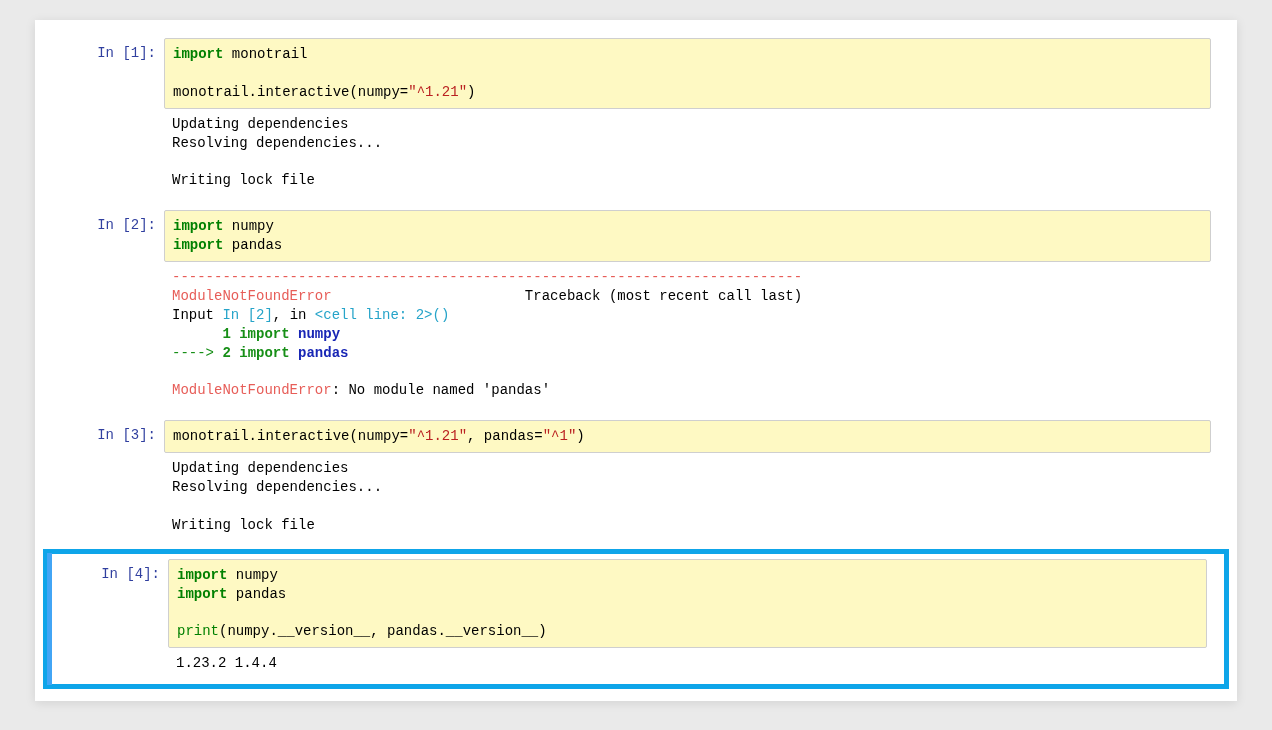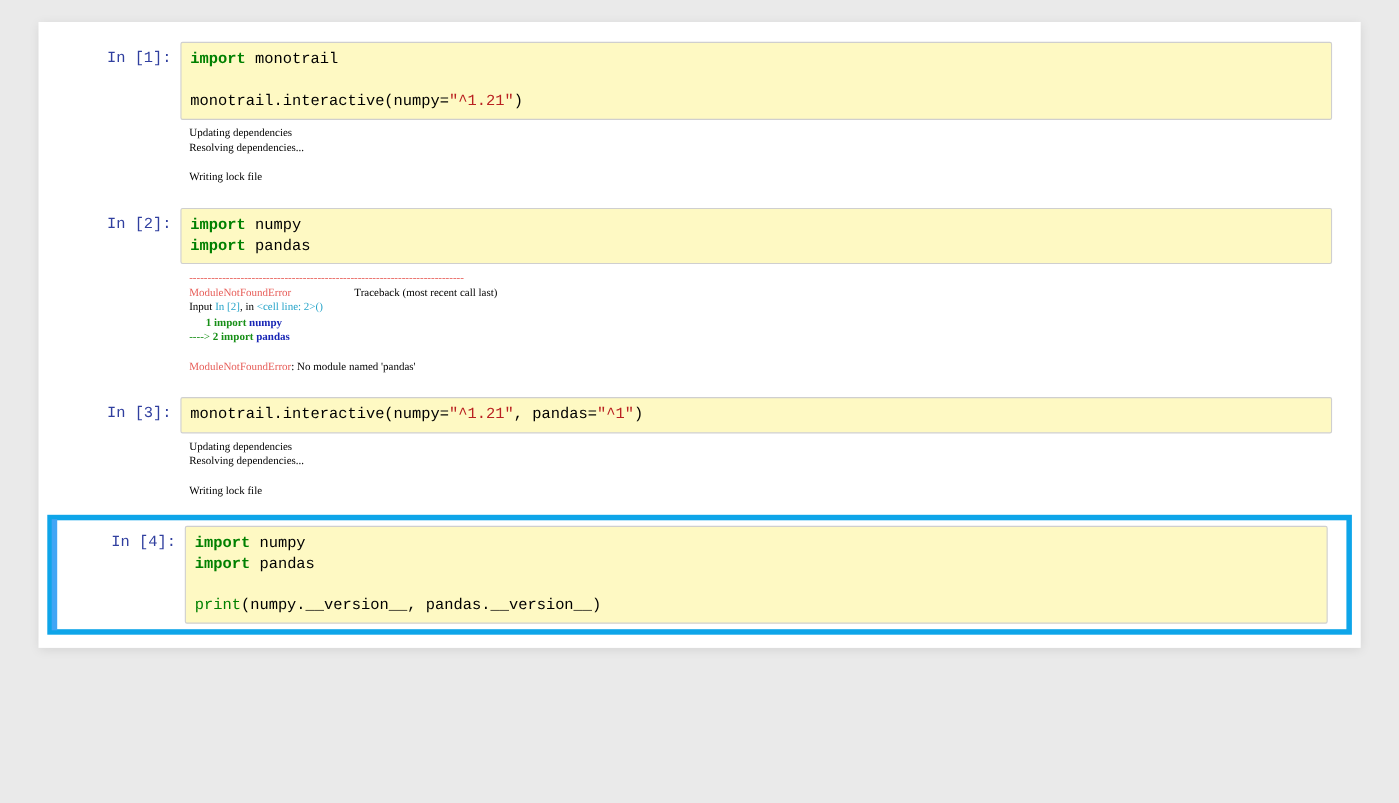--- a/index.html
+++ b/index.html
@@ -62,22 +62,22 @@
     background: #fef9c3;
     padding: 6px 8px;
     font-family: "SFMono-Regular", Menlo, Consolas, "Liberation Mono", monospace;
     font-size: 14px;
     line-height: 1.35;
     white-space: pre;
     overflow-x: auto;
   }
   .output {
     padding: 6px 8px;
-    font-family: Liberation Serif, serif;
-    font-size: 10px;
+    font-family: Liberation Mono, monospace;
+    font-size: 14px;
     line-height: 1.35;
     white-space: pre;
     overflow-x: auto;
   }
   .output .err-name { color: #e75d58; }
   .output .err-dash { color: #e75d58; }
   .output .cell-loc { color: #26a4c9; }
   .output .num { color: #178f17; font-weight: bold; }
   .output .arrow { color: #178f17; }
   .output .kw { color: #178f17; font-weight: bold; }
@@ -151,14 +151,20 @@
     <div class="cell selected">
       <div class="row">
         <div class="prompt input">In [4]:</div>
         <div class="area">
           <div class="code-input"><span class="tok-kw">import</span> numpy
 <span class="tok-kw">import</span> pandas
 
 <span class="tok-builtin">print</span>(numpy.__version__, pandas.__version__)</div>
         </div>
       </div>
+      <div class="row">
+        <div class="prompt empty"></div>
+        <div class="area">
+          <div class="output">1.23.2 1.4.4</div>
+        </div>
+      </div>
     </div>
   </div>
 
 </body></html>

